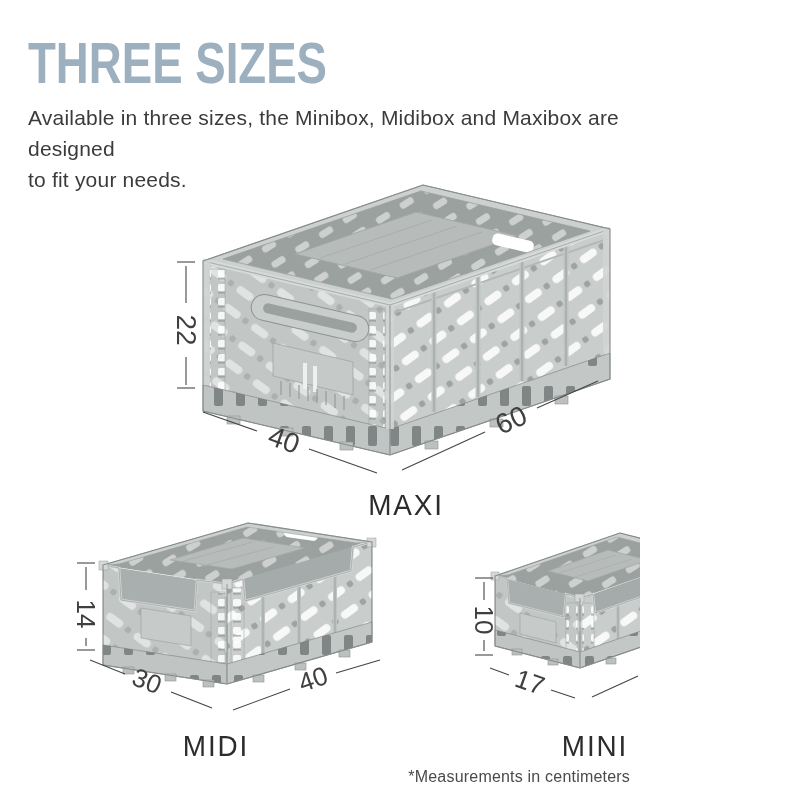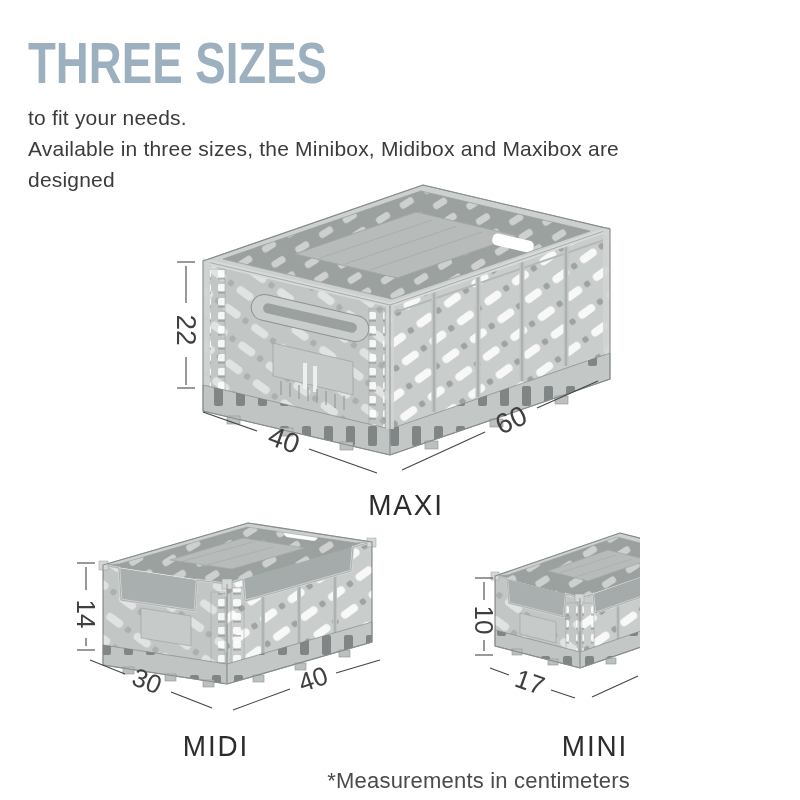--- a/index.html
+++ b/index.html
@@ -8,21 +8,21 @@
   .title{position:absolute;left:28px;top:30px;font-size:57px;font-weight:700;
          color:#9db0c0;letter-spacing:0px;transform:scaleX(.8);transform-origin:left top;
          white-space:nowrap;}
   .subtitle{position:absolute;left:28px;top:102px;font-size:21px;line-height:31px;
             color:#3b3b3b;letter-spacing:.2px;}
   .crate{position:absolute;}
   .overlay{position:absolute;left:0;top:0;pointer-events:none;}
   .crate-label{position:absolute;font-size:30px;color:#2c2c2c;letter-spacing:2px;
                width:200px;text-align:center;transform:scaleX(.93);white-space:nowrap;}
   .footnote{position:absolute;right:10px;top:768px;width:420px;text-align:right;
-            font-size:22px;color:#4a4a4a;letter-spacing:.2px;}
+            font-size:16px;color:#4a4a4a;letter-spacing:.2px;}
   .defs-holder{position:absolute;width:0;height:0;overflow:hidden;}
 </style>
 </head>
 <body>
 
 <div class="page">
 
   <svg class="defs-holder" aria-hidden="true">
     <defs>
       <pattern id="patR" width="34" height="22" patternUnits="userSpaceOnUse" patternTransform="rotate(-36)">
@@ -41,22 +41,22 @@
         <rect x="3" y="11" width="8" height="1.6" fill="#878d8b" opacity="0.6"></rect>
       </pattern>
       <pattern id="patBase" width="22" height="40" patternUnits="userSpaceOnUse">
         <rect x="7" y="3" width="9" height="20" rx="2" fill="#6f7675"></rect>
       </pattern>
     </defs>
   </svg>
 
   <div class="title">THREE SIZES</div>
   <div class="subtitle">
+    <div>Available in three sizes, the Minibox, Midibox and Maxibox are designed</div>
     <div>to fit your needs.</div>
-    <div>Available in three sizes, the Minibox, Midibox and Maxibox are designed</div>
   </div>
 
   <svg class="crate" style="left:185px;top:183px;" width="440" height="300" viewBox="0 0 440 300">
     <defs>
       <clipPath id="mxL">
           <polygon points="205,122 18,78 18,228 205,272"></polygon>
         </clipPath>
       <clipPath id="mxR">
           <polygon points="205,122 425,46 425,196 205,272"></polygon>
         </clipPath>

